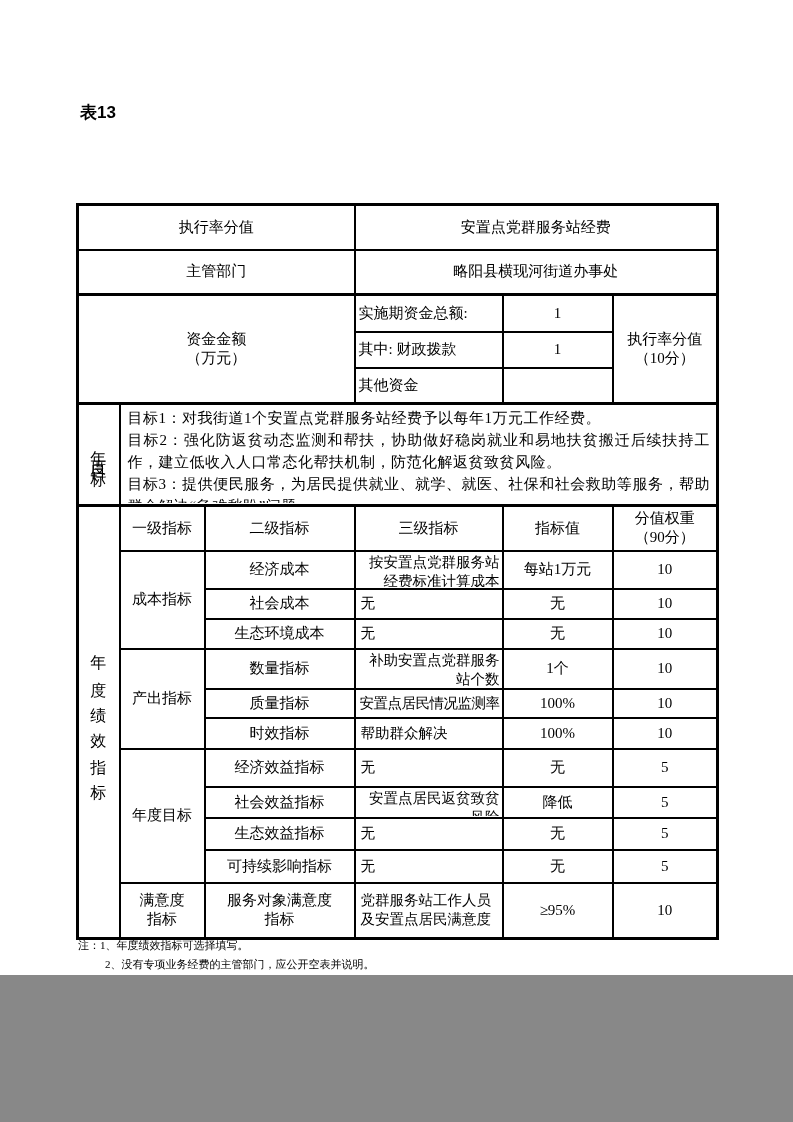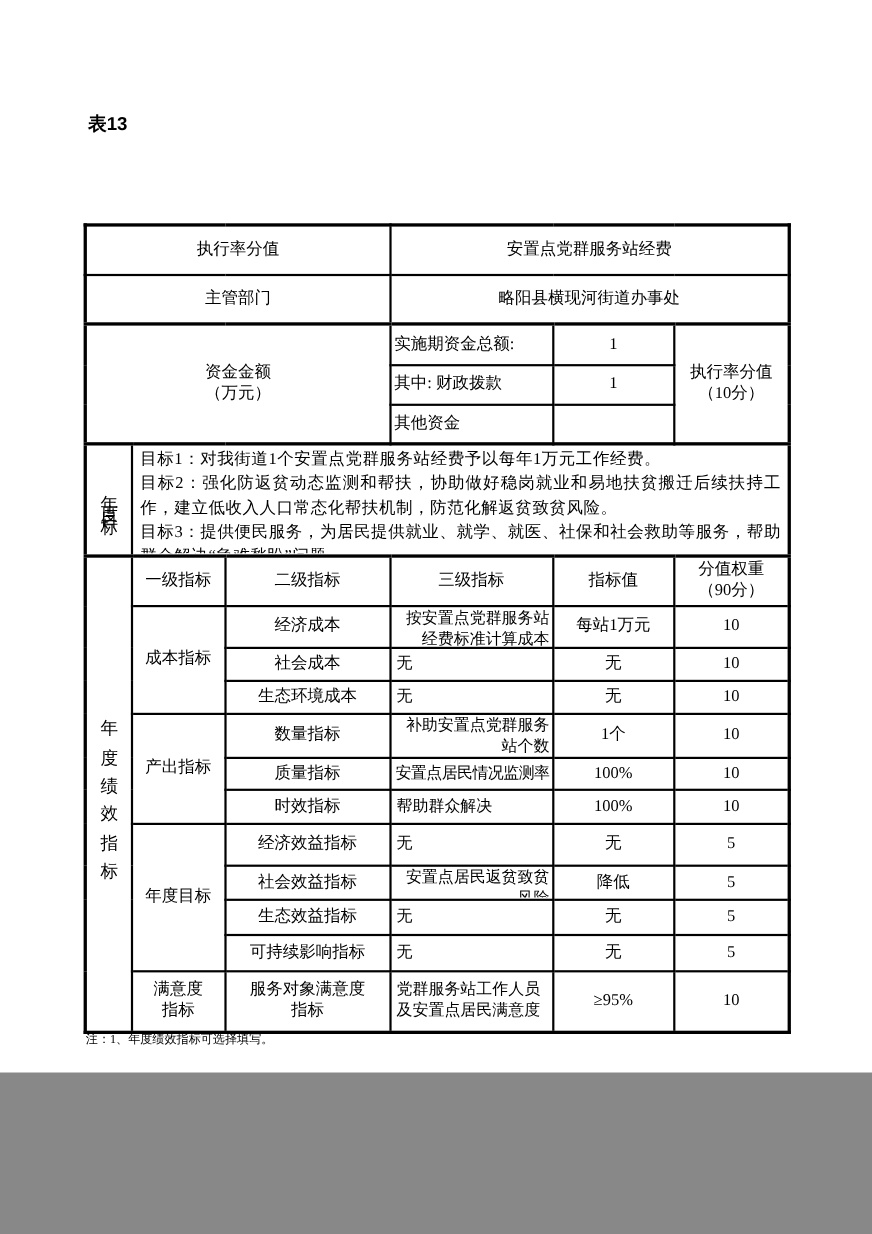--- a/index.html
+++ b/index.html
@@ -203,15 +203,16 @@
 指标</td>
       <td class="t3">党群服务站工作人员及安置点居民满意度</td>
       <td>≥95%</td>
       <td>10</td>
     </tr>
   </tbody>
     </table>
 
   <div class="notes">
     <div class="n1">注：1、年度绩效指标可选择填写。</div>
+    <div class="n2">2、没有专项业务经费的主管部门，应公开空表并说明。</div>
   </div>
 
 </div>
 
 </body></html>

